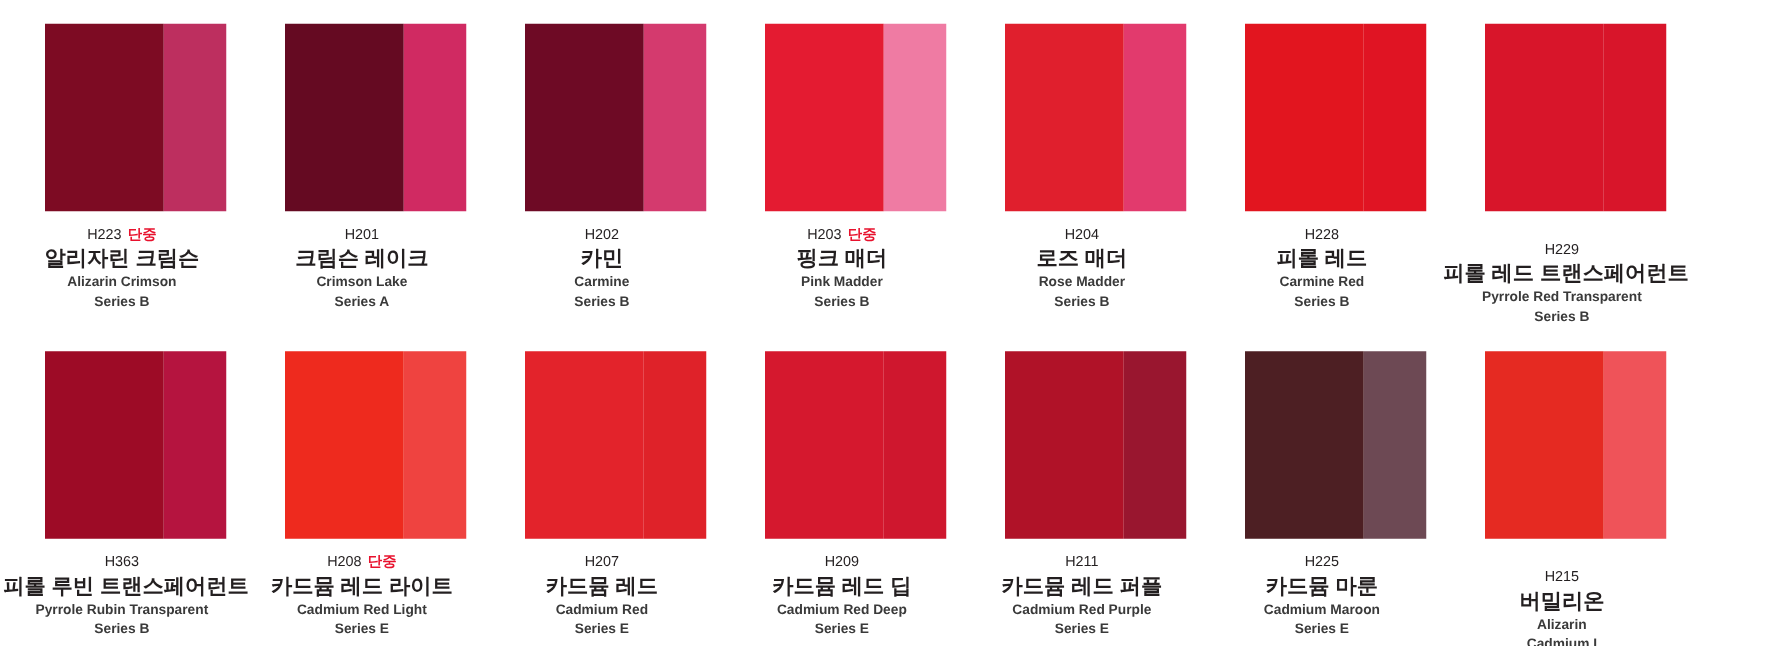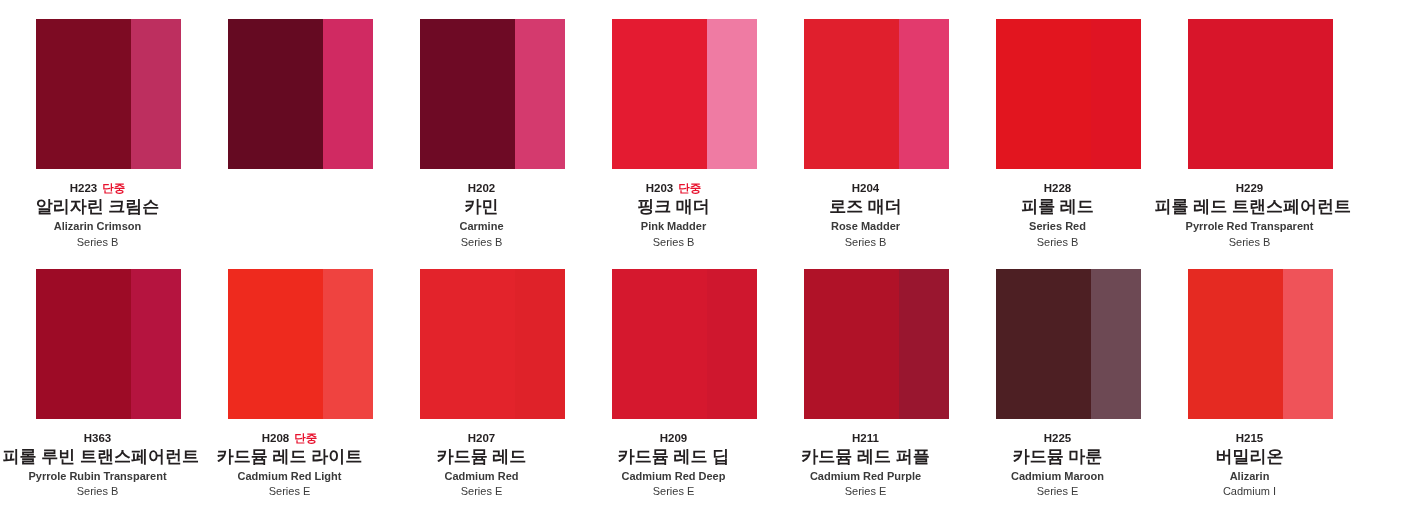--- a/index.html
+++ b/index.html
@@ -33,21 +33,21 @@
   .swatch-row.row-1 { margin-bottom: 20px; }
 
   .swatch-cell {
     width: 145px;
     margin-right: 47px;
     display: flex;
     flex-direction: column;
     align-items: center;
     flex: 0 0 auto;
   }
-  .swatch-cell:last-child { margin-right: 0; }
+  .swatch-cell:last-child { margin-right: 0; gap: 12px; }
 
   
   .swatch-patch {
     width: 145px;
     height: 150px;
     display: flex;
     flex-direction: row;
     position: relative;
   }
   .patch-mass {
@@ -70,21 +70,21 @@
     line-height: 1.16;
     white-space: nowrap;
   }
   .label-code-line {
     font-size: 11.5px;
     font-weight: 700;
     color: #231f20;
     margin-bottom: 2px;
   }
   .label-code {
-    font-weight: 700;
+    font-weight: 400;
   }
   .label-badge {
     color: #e8112d;
     font-weight: 700;
     margin-left: 5px;
     margin-top: 32px;
   }
   .label-badge:empty {
     display: none;
   }
@@ -95,21 +95,21 @@
     margin-bottom: 3px;
   }
   .label-english {
     font-size: 11px;
     font-weight: 700;
     color: #3a3a3a;
     margin-bottom: 3px;
   }
   .label-series {
     font-size: 11px;
-    font-weight: 400;
+    font-weight: 700;
     color: #3a3a3a;
   }
 </style>
 </head>
 <body>
 
 <div class="chart">
 
   <div class="swatch-row row-1">
 
@@ -124,20 +124,26 @@
         <span class="label-line label-english">Alizarin Crimson</span>
         <span class="label-line label-series">Series B</span>
       </div>
     </div>
 
     <div class="swatch-cell">
       <div class="swatch-patch">
         <div class="patch-mass" style="background-color: rgb(101, 10, 34);"></div>
         <div class="patch-tint" style="background-color: rgb(208, 42, 98);"></div>
       </div>
+      <div class="swatch-labels">
+        <div class="label-line label-code-line"><span class="label-code">H201</span></div>
+        <span class="label-line label-korean">크림슨 레이크</span>
+        <span class="label-line label-english">Crimson Lake</span>
+        <span class="label-line label-series">Series A</span>
+      </div>
     </div>
 
     <div class="swatch-cell">
       <div class="swatch-patch">
         <div class="patch-mass" style="background-color: rgb(110, 10, 37);"></div>
         <div class="patch-tint" style="background-color: rgb(212, 58, 110);"></div>
       </div>
       <div class="swatch-labels">
         <div class="label-line label-code-line"><span class="label-code">H202</span></div>
         <span class="label-line label-korean">카민</span>
@@ -173,21 +179,21 @@
     </div>
 
     <div class="swatch-cell">
       <div class="swatch-patch">
         <div class="patch-mass" style="background-color: rgb(226, 21, 31);"></div>
         <div class="patch-tint" style="background-color: rgb(224, 20, 35);"></div>
       </div>
       <div class="swatch-labels">
         <div class="label-line label-code-line"><span class="label-code">H228</span></div>
         <span class="label-line label-korean">피롤 레드</span>
-        <span class="label-line label-english">Series Red</span>
+        <span class="label-line label-english">Carmine Red</span>
         <span class="label-line label-series">Series B</span>
       </div>
     </div>
 
     <div class="swatch-cell">
       <div class="swatch-patch">
         <div class="patch-mass" style="background-color: rgb(216, 21, 42);"></div>
         <div class="patch-tint" style="background-color: rgb(216, 21, 42);"></div>
       </div>
       <div class="swatch-labels">

